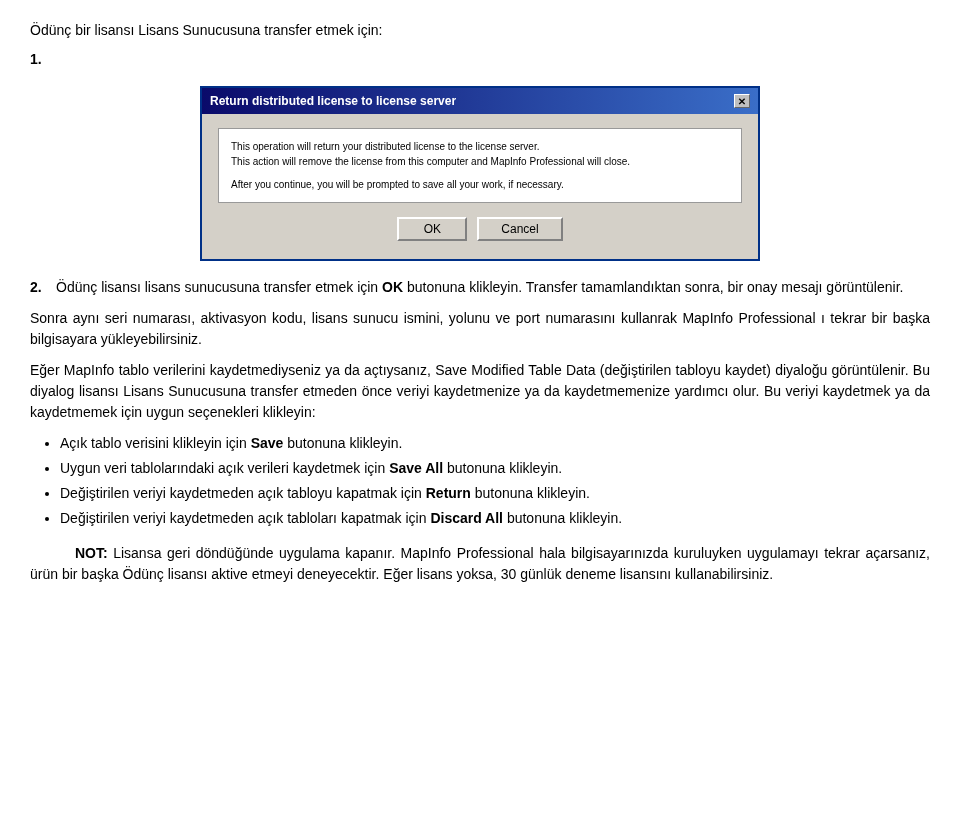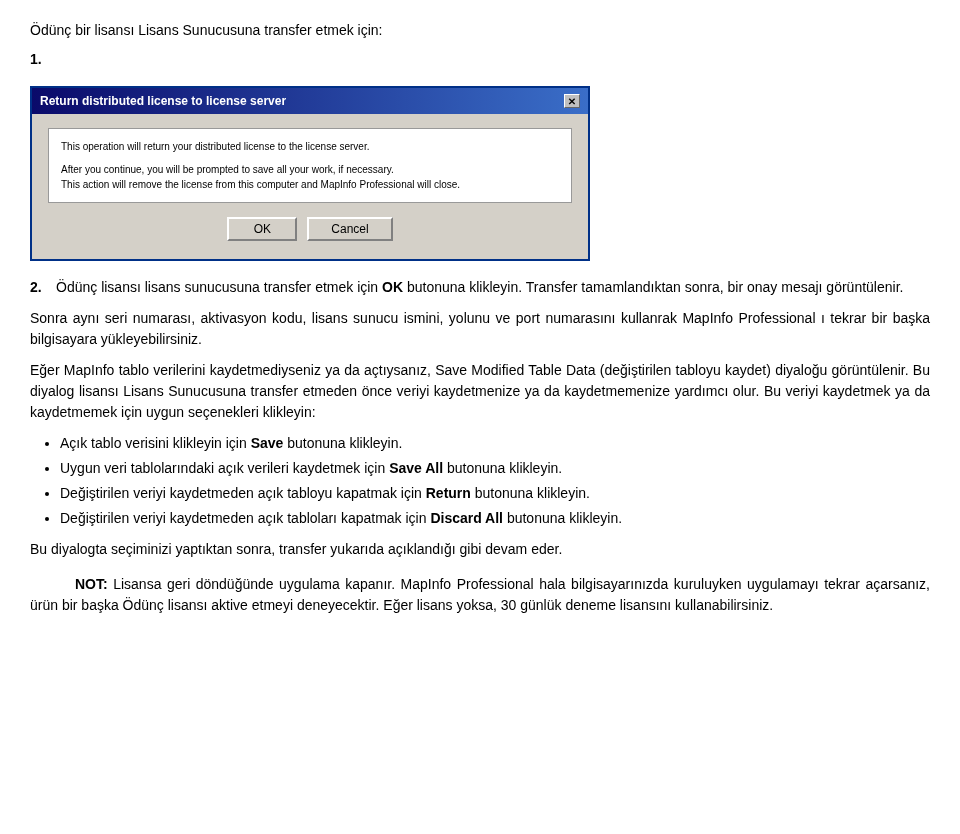--- a/index.html
+++ b/index.html
@@ -23,20 +23,21 @@
       display: flex;
       gap: 8px;
       margin-bottom: 10px;
     }
     .numbered-item .number {
       font-weight: bold;
       min-width: 18px;
     }
     .dialog-container {
       display: flex;
+      justify-content: center;
       margin: 16px 0;
     }
     .dialog-box {
       border: 2px solid #003087;
       background: #d4d0c8;
       width: 560px;
       font-size: 12px;
       font-family: Arial, sans-serif;
     }
     .dialog-titlebar {
@@ -126,22 +127,22 @@
 
   <div class="dialog-container">
     <div class="dialog-box">
       <div class="dialog-titlebar">
         <span>Return distributed license to license server</span>
         <div class="dialog-close-btn">✕</div>
       </div>
       <div class="dialog-body">
         <div class="dialog-message">
           <div>This operation will return your distributed license to the license server.</div>
+          <div>This action will remove the license from this computer and MapInfo Professional will close.</div>
           <div style="margin-top:8px;">After you continue, you will be prompted to save all your work, if necessary.</div>
-          <div>This action will remove the license from this computer and MapInfo Professional will close.</div>
         </div>
         <div class="dialog-buttons">
           <button class="dialog-btn">OK</button>
           <button class="dialog-btn">Cancel</button>
         </div>
       </div>
     </div>
   </div>
 
   <div class="numbered-item">
@@ -163,19 +164,18 @@
       <span>Uygun veri tablolarındaki açık verileri kaydetmek için </span><b>Save All</b><span> butonuna klikleyin.</span>
     </li>
     <li>
       <span>Değiştirilen veriyi kaydetmeden açık tabloyu kapatmak için </span><b>Return</b><span> butonuna klikleyin.</span>
     </li>
     <li>
       <span>Değiştirilen veriyi kaydetmeden açık tabloları kapatmak için </span><b>Discard All</b><span> butonuna klikleyin.</span>
     </li>
   </ul>
 
-  <p class="main-text">Bu diyalogta seçiminizi yaptıktan sonra, transfer yukarıda açıklandığı gibi devam eder.</p>
 
   <p class="note-section">
     <b class="bold-label">NOT:</b><span> Lisansa geri döndüğünde uygulama kapanır. MapInfo Professional hala bilgisayarınızda kuruluyken uygulamayı tekrar açarsanız, ürün bir başka Ödünç lisansı aktive etmeyi deneyecektir. Eğer lisans yoksa, 30 günlük deneme lisansını kullanabilirsiniz.</span>
   </p>
 
 </div>
 
 </body></html>

